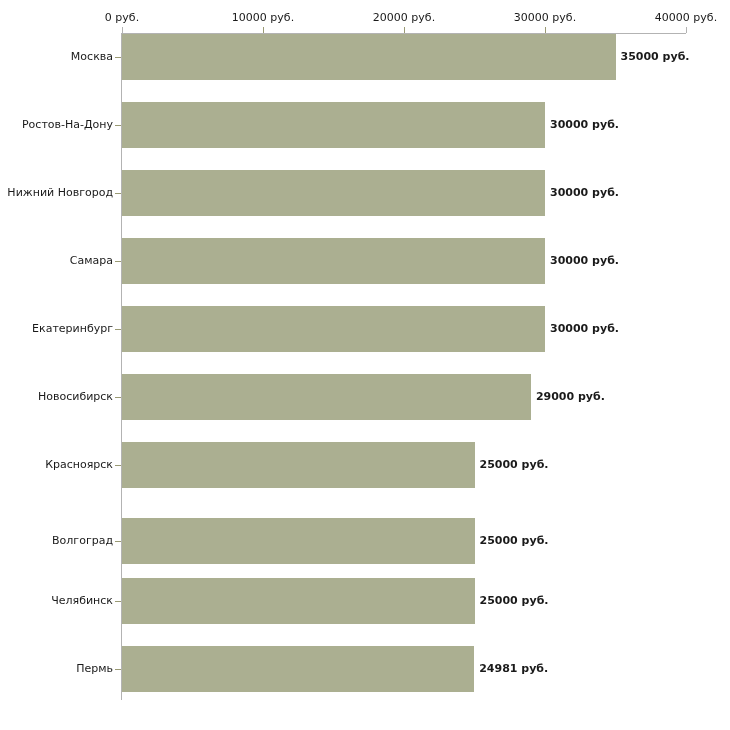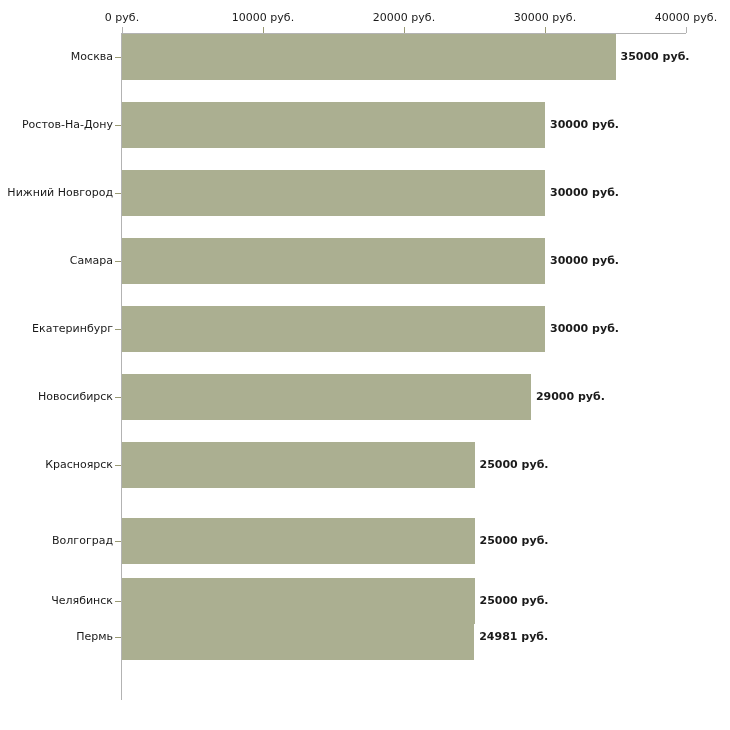--- a/index.html
+++ b/index.html
@@ -195,21 +195,21 @@
         <div class="bar-value" style="left: 479.5px;">25000 руб.</div>
       </div>
       <div class="bar-row" style="top: 578px; height: 46px;">
         <div class="cat-label-wrap">
           <div class="cat-label">Челябинск</div>
         </div>
         <div class="ytick" style="top: 23px;"></div>
         <div class="bar" title="Челябинск: 25000 руб." style="width: 352.5px; background: rgb(171, 175, 145);"></div>
         <div class="bar-value" style="left: 479.5px;">25000 руб.</div>
       </div>
-      <div class="bar-row" style="top: 614px; height: 46px; padding-left: 8px;">
+      <div class="bar-row" style="top: 646px; height: 46px; padding-left: 8px;">
         <div class="cat-label-wrap">
           <div class="cat-label">Пермь</div>
         </div>
         <div class="ytick" style="top: 23px;"></div>
         <div class="bar" title="Пермь: 24981 руб." style="width: 352.232px; background: rgb(171, 175, 145);"></div>
         <div class="bar-value" style="left: 479.232px;">24981 руб.</div>
       </div>
     </div>
 
 </div>

